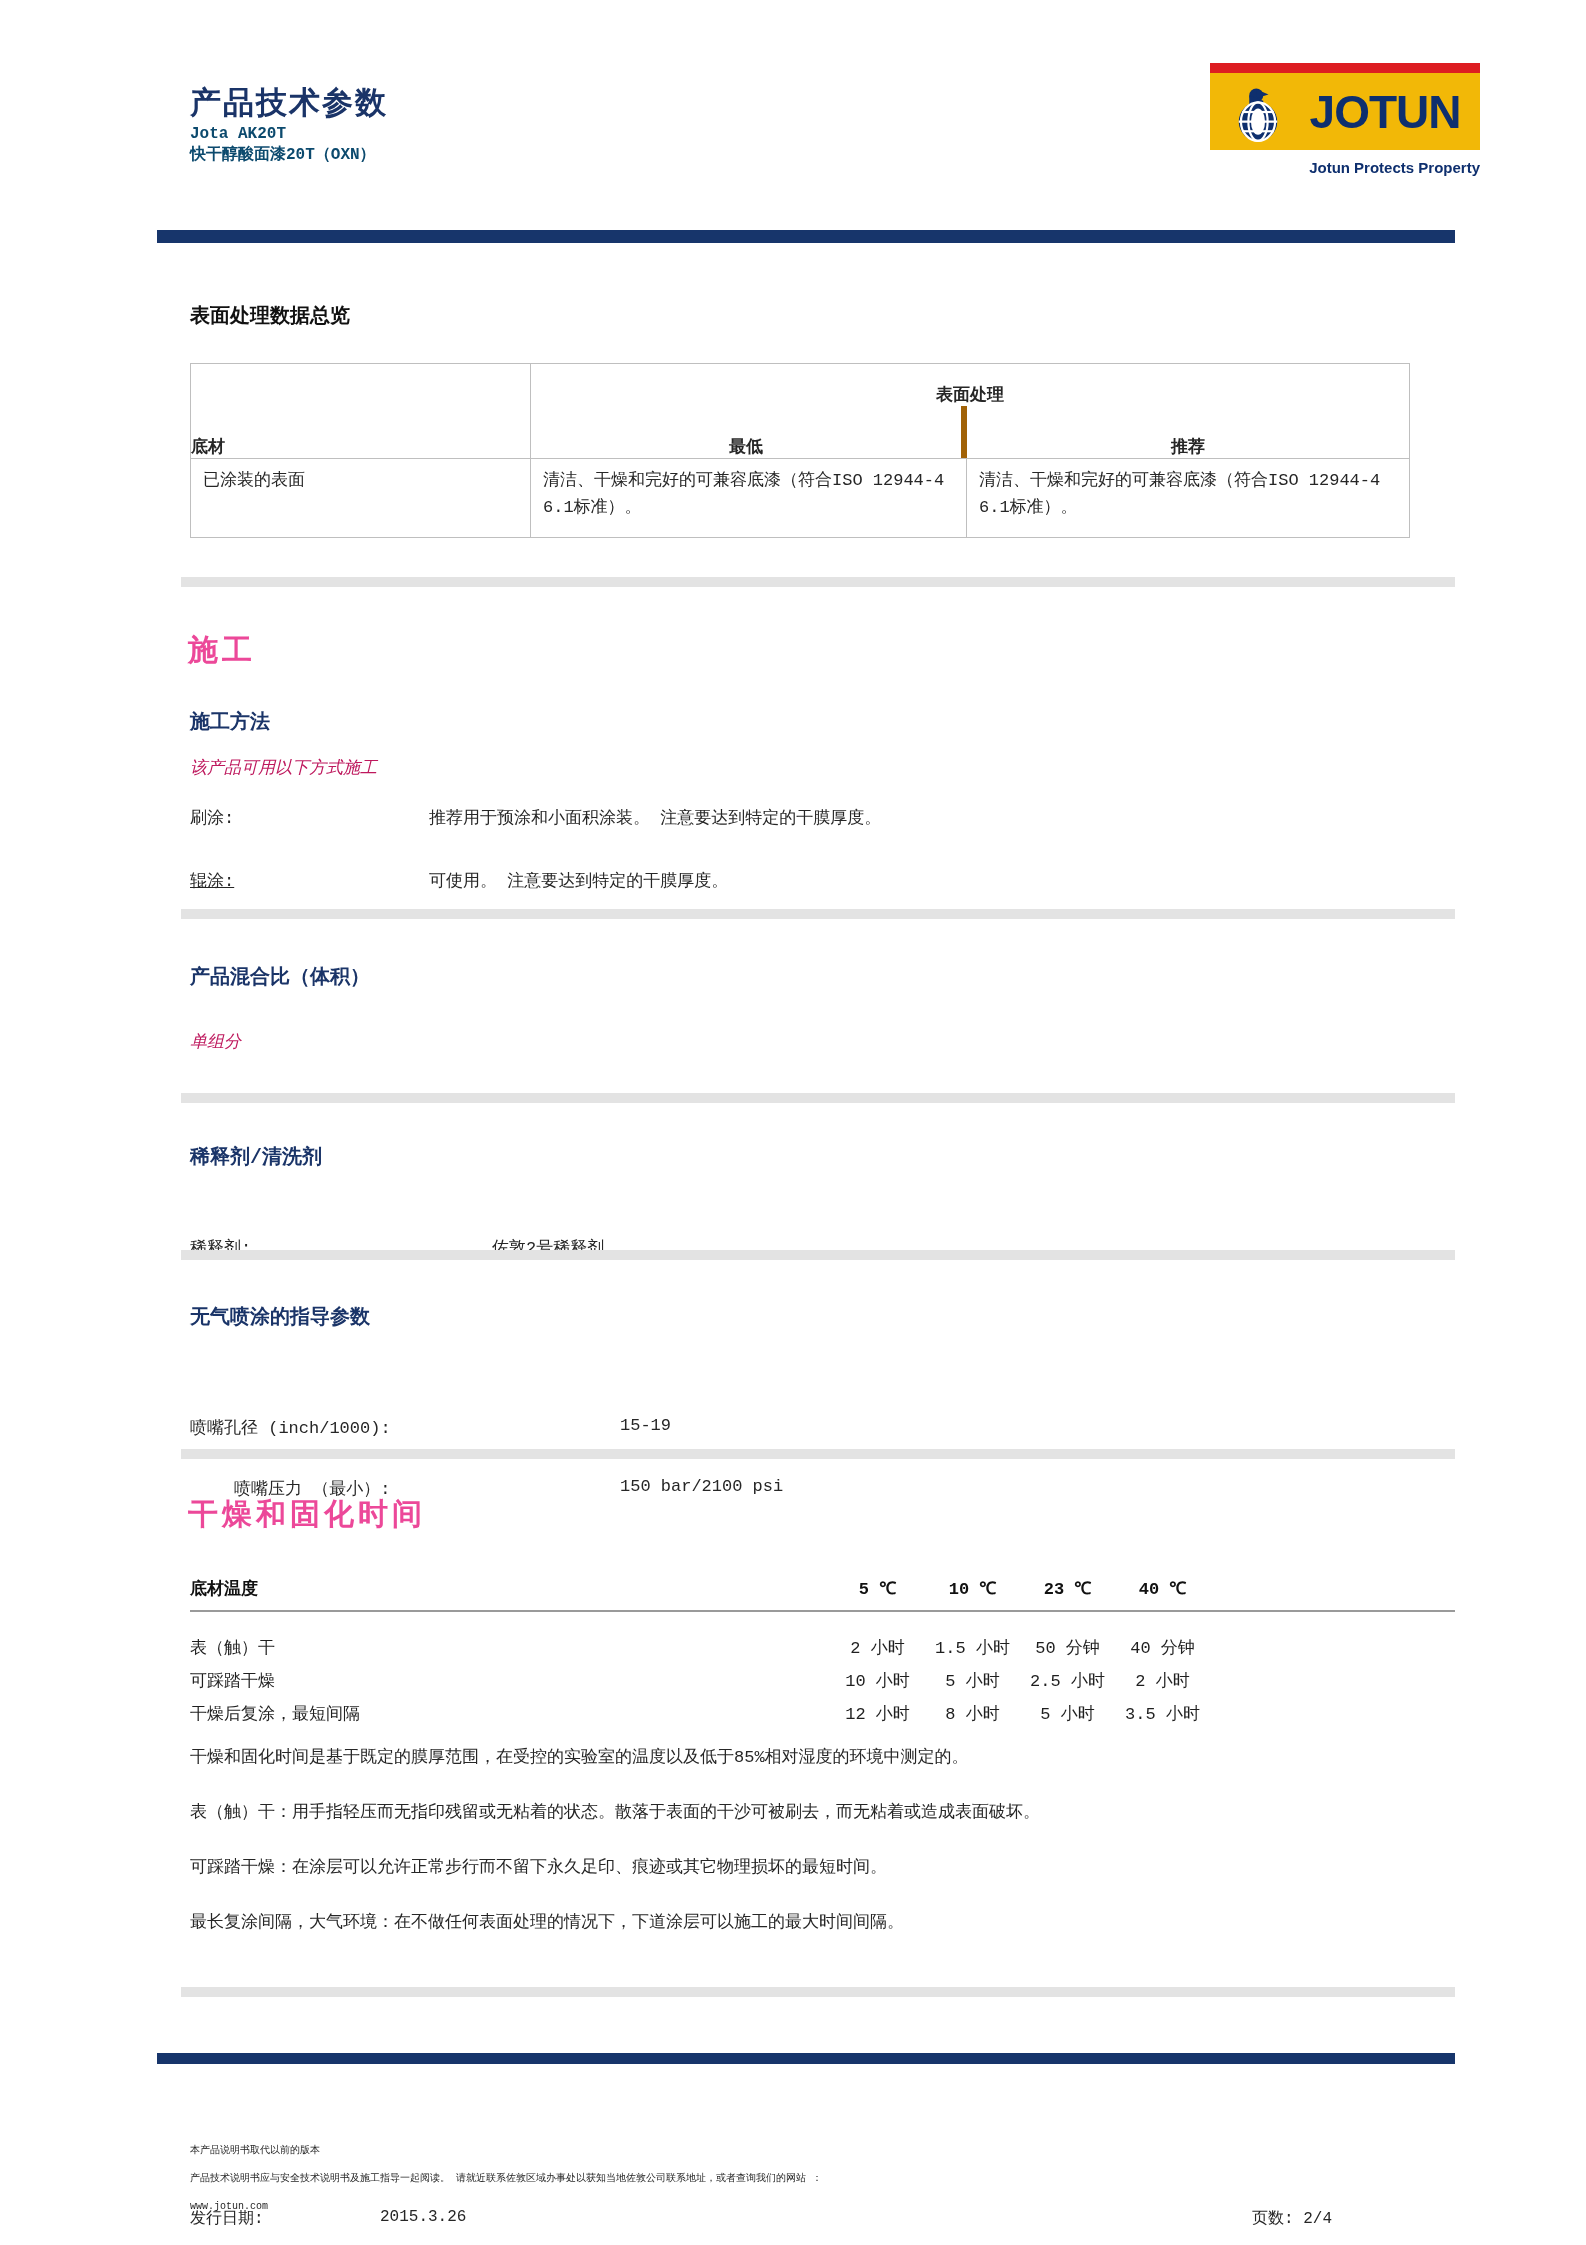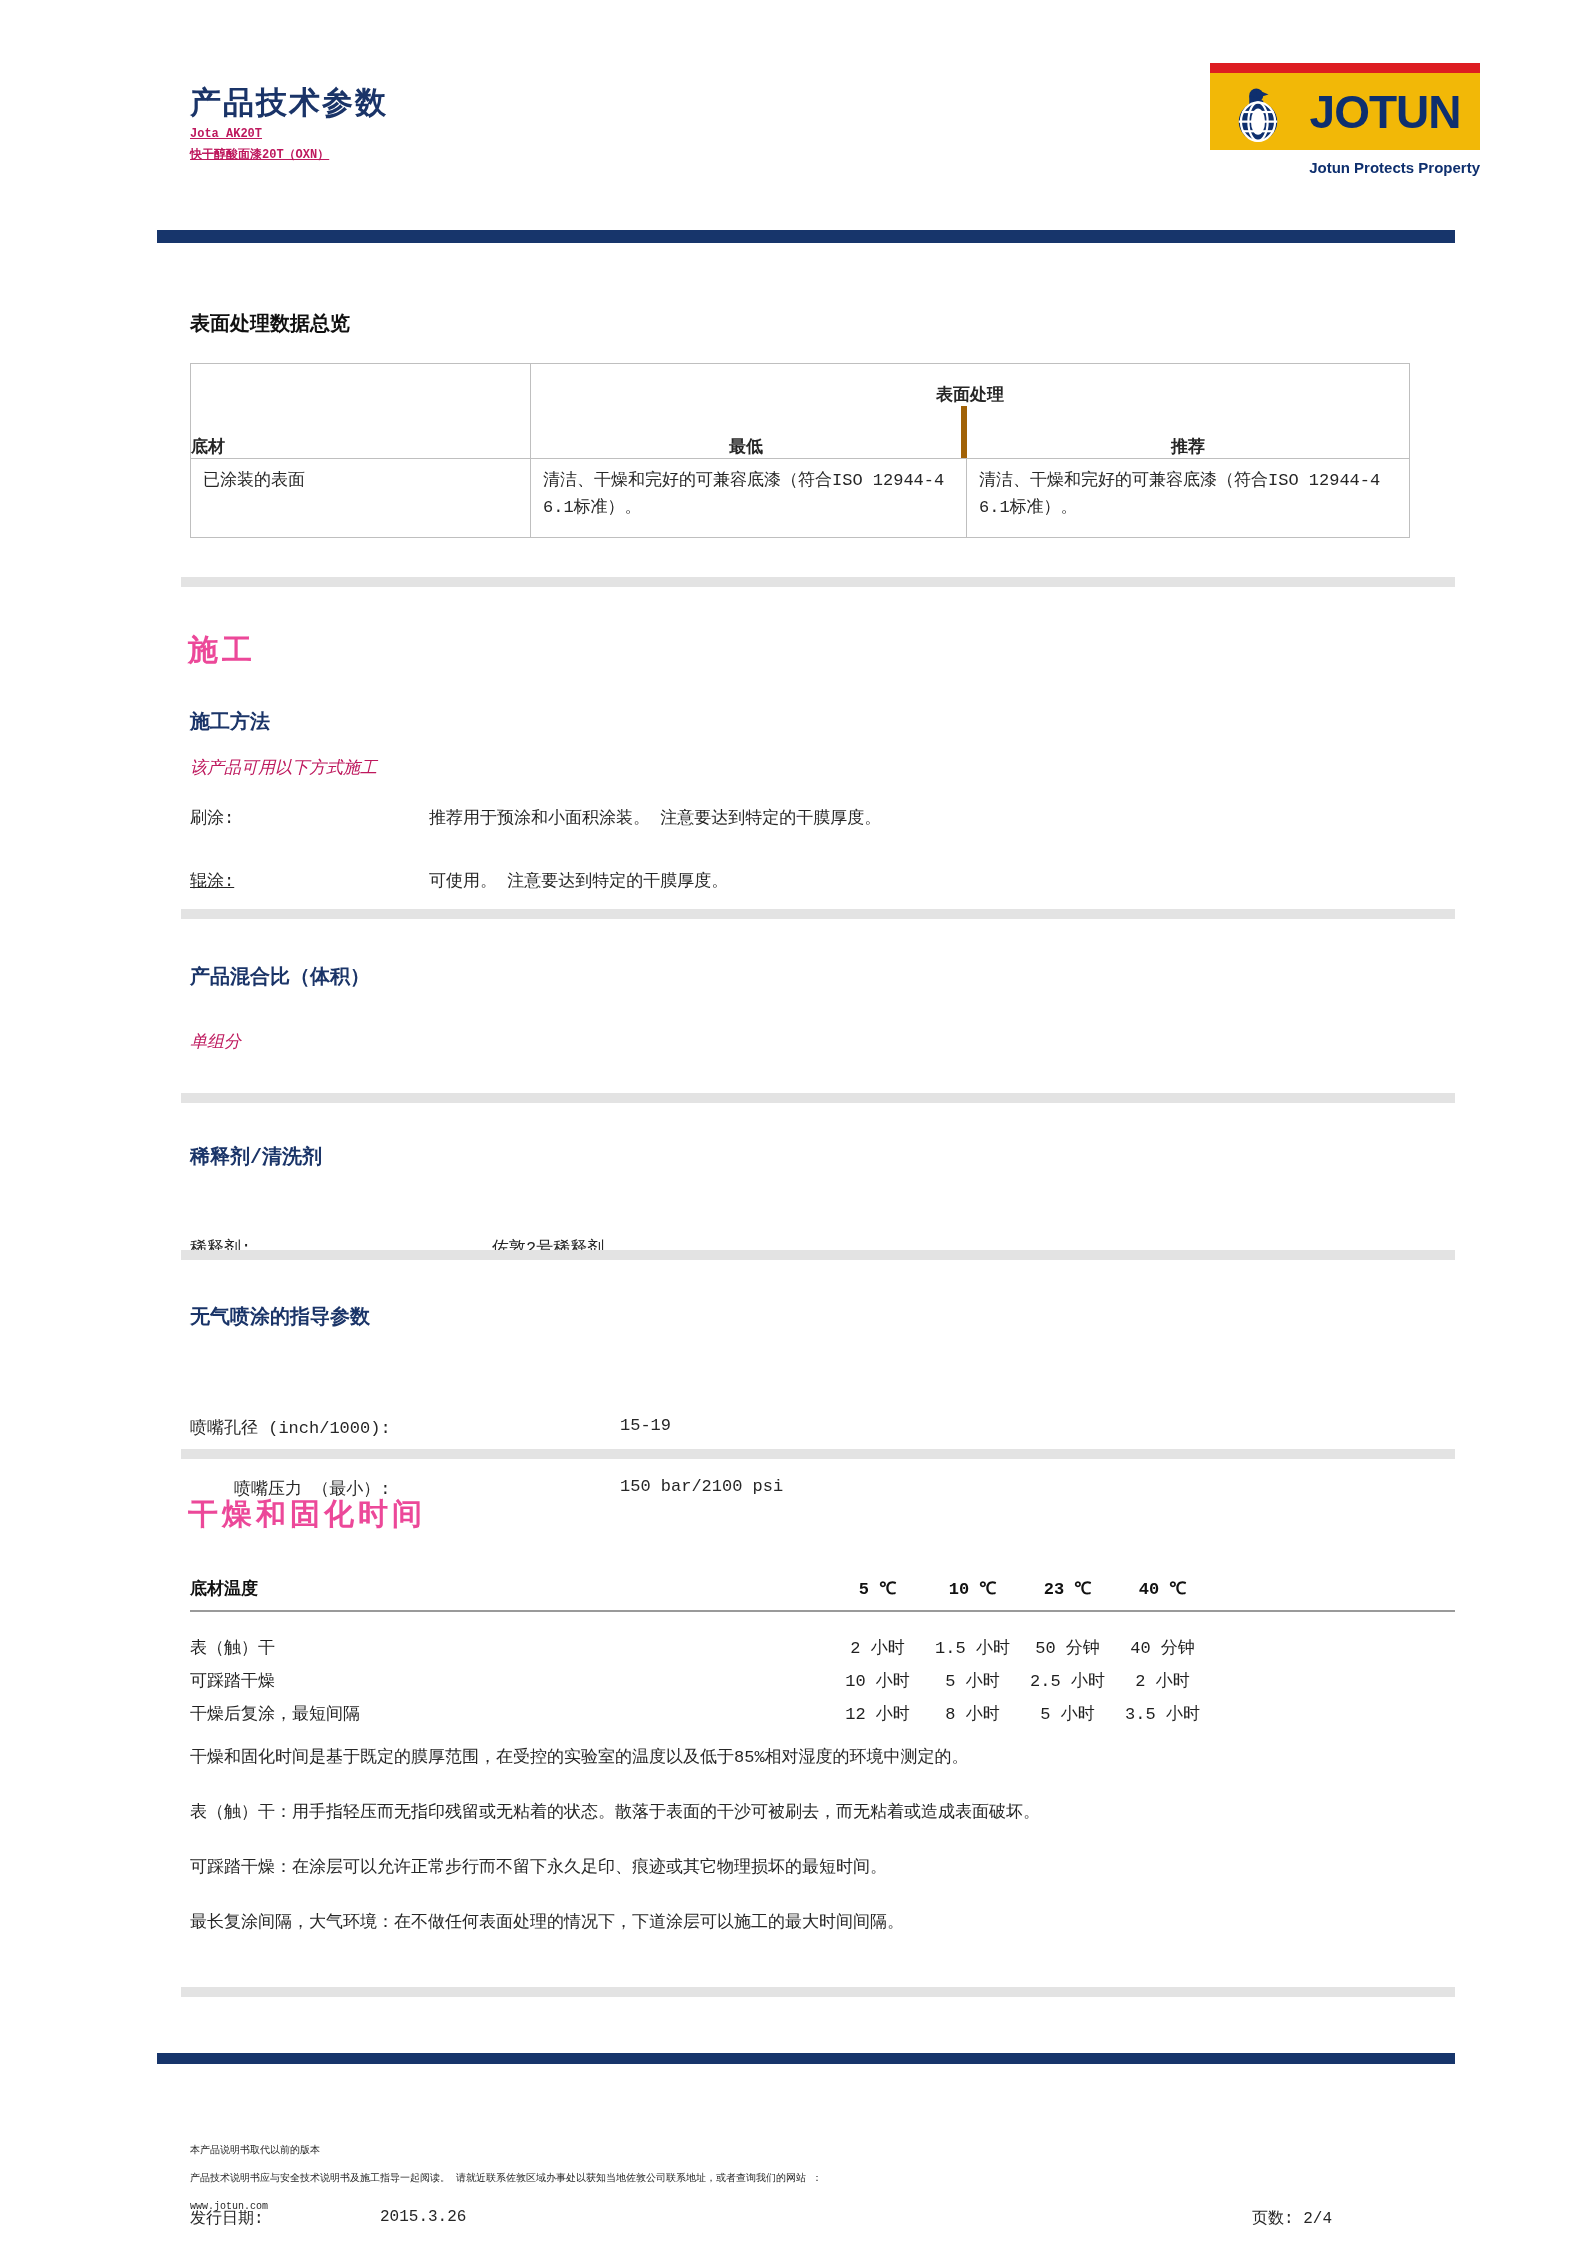--- a/index.html
+++ b/index.html
@@ -2,21 +2,21 @@
 <html><head>
 <meta charset="utf-8">
 <style>
   html,body{margin:0;padding:0;background:#ffffff;}
   body{font-family:"Liberation Mono","DejaVu Sans Mono",monospace;color:#1f1f1f;}
   .page{position:relative;width:1586px;height:2245px;background:#fff;overflow:hidden;}
   .abs{position:absolute;}
 
   
   .doc-title{font-size:31px;font-weight:bold;color:#1A3468;letter-spacing:2px;}
-  .product-name{font-size:12px;font-weight:bold;color:#be185d;line-height:21px;text-decoration:underline;}
+  .product-name{font-size:16px;font-weight:bold;color:#0c4a6e;line-height:21px;}
 
   
   .logo-box{width:270px;}
   .logo-red{height:10px;background:#DD1D21;}
   .logo-yellow{height:77px;background:#F2B807;display:flex;align-items:center;justify-content:center;gap:24px;}
   .logo-word{font-family:"Liberation Sans","DejaVu Sans",sans-serif;font-weight:bold;font-size:46px;color:#0E2F6E;letter-spacing:-1px;line-height:1;}
   .logo-tagline{font-family:"Liberation Sans","DejaVu Sans",sans-serif;font-weight:bold;font-size:15px;color:#0E2F6E;text-align:right;margin-top:9px;}
 
   .navy-bar{background:#17356B;height:13px;width:1298px;left:157px;}
   .gray-bar{background:#E3E3E3;height:10px;width:1274px;left:181px;}
@@ -83,21 +83,21 @@
           <ellipse cx="32" cy="46" rx="8" ry="15" fill="#ffffff"></ellipse>
         </svg>
       </span>
       <span class="logo-word">JOTUN</span>
     </div>
     <div class="logo-tagline">Jotun Protects Property</div>
   </div>
 
   <div class="abs navy-bar" style="top:230px;"></div>
 
-  <div class="abs h-black" style="top:310px;left:190px;">表面处理数据总览</div>
+  <div class="abs h-black" style="top:302px;left:190px;">表面处理数据总览</div>
 
   <table class="surface abs" style="top:363px;left:190px;">
     <colgroup>
         <col style="width:340px">
         <col style="width:436px">
         <col style="width:442px">
       </colgroup>
     <tbody>
         <tr>
       <td rowspan="2" class="c-substrate">底材</td>

